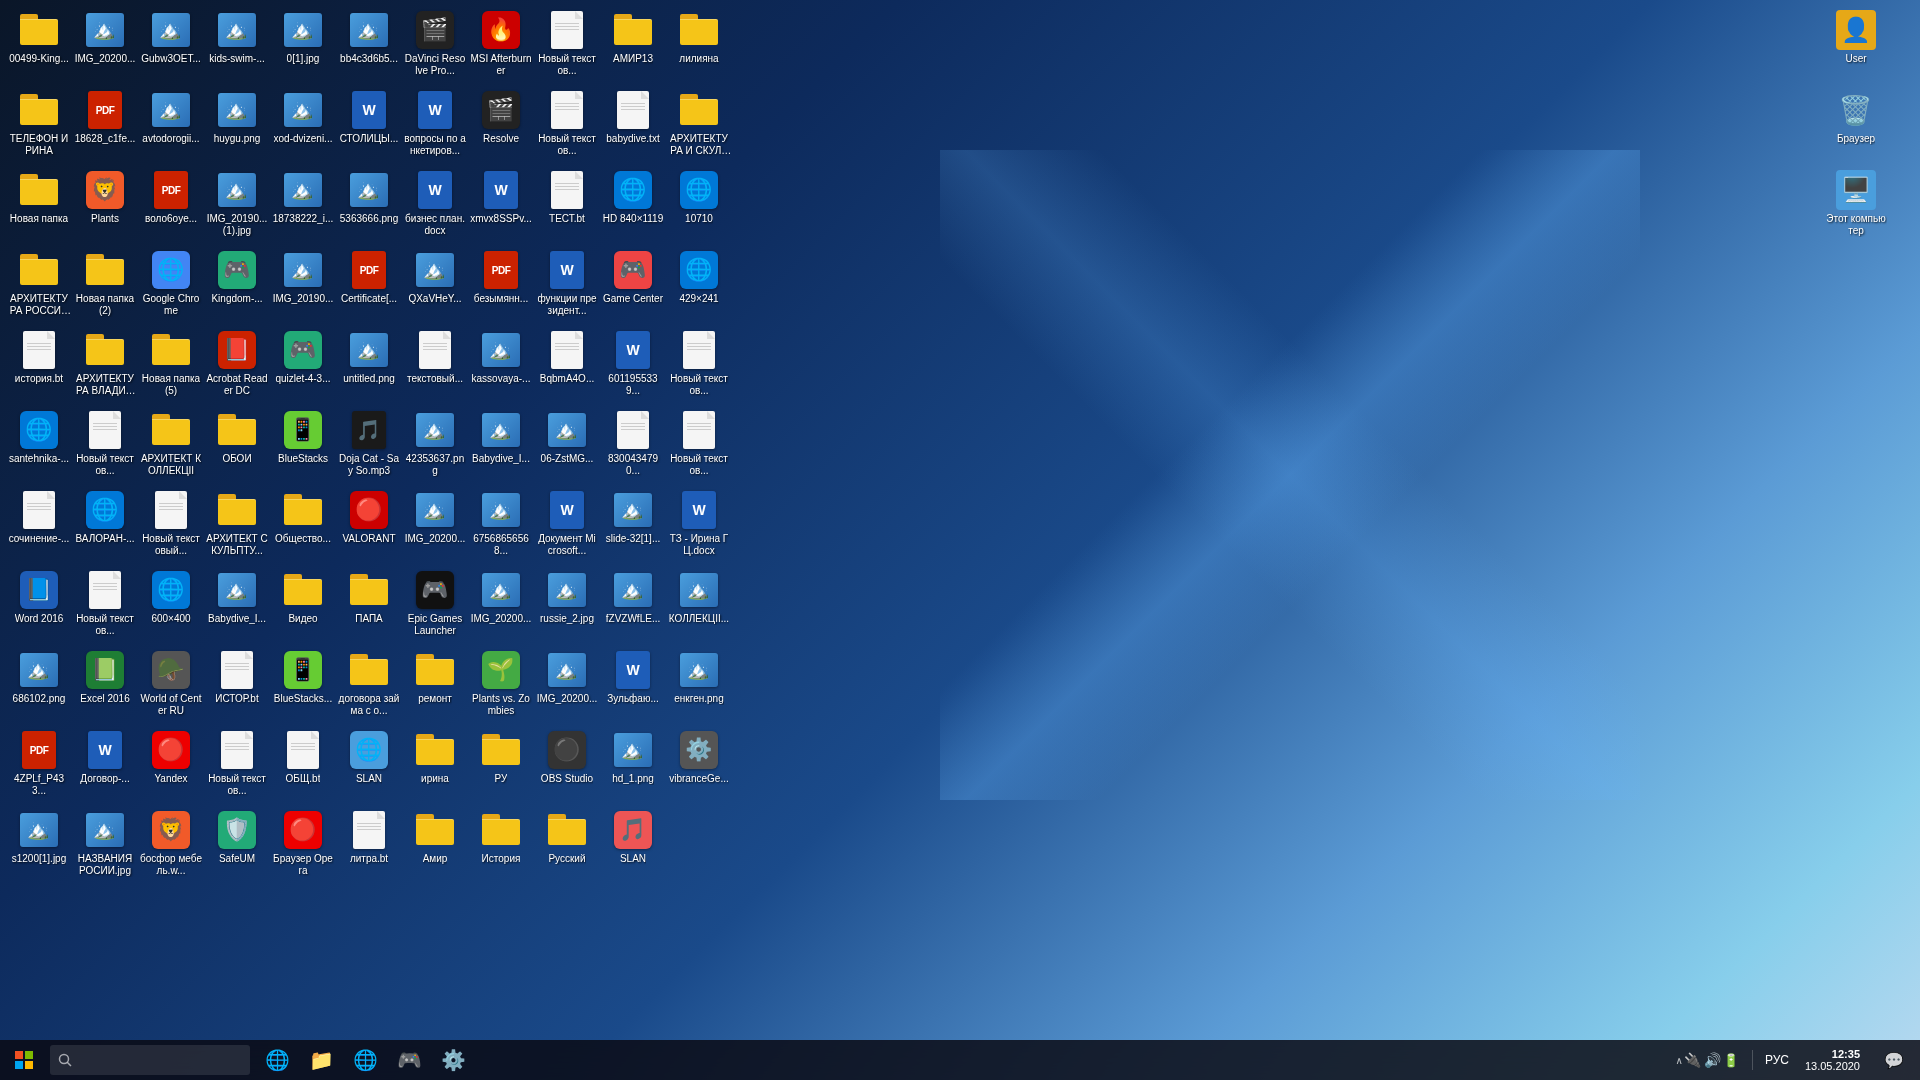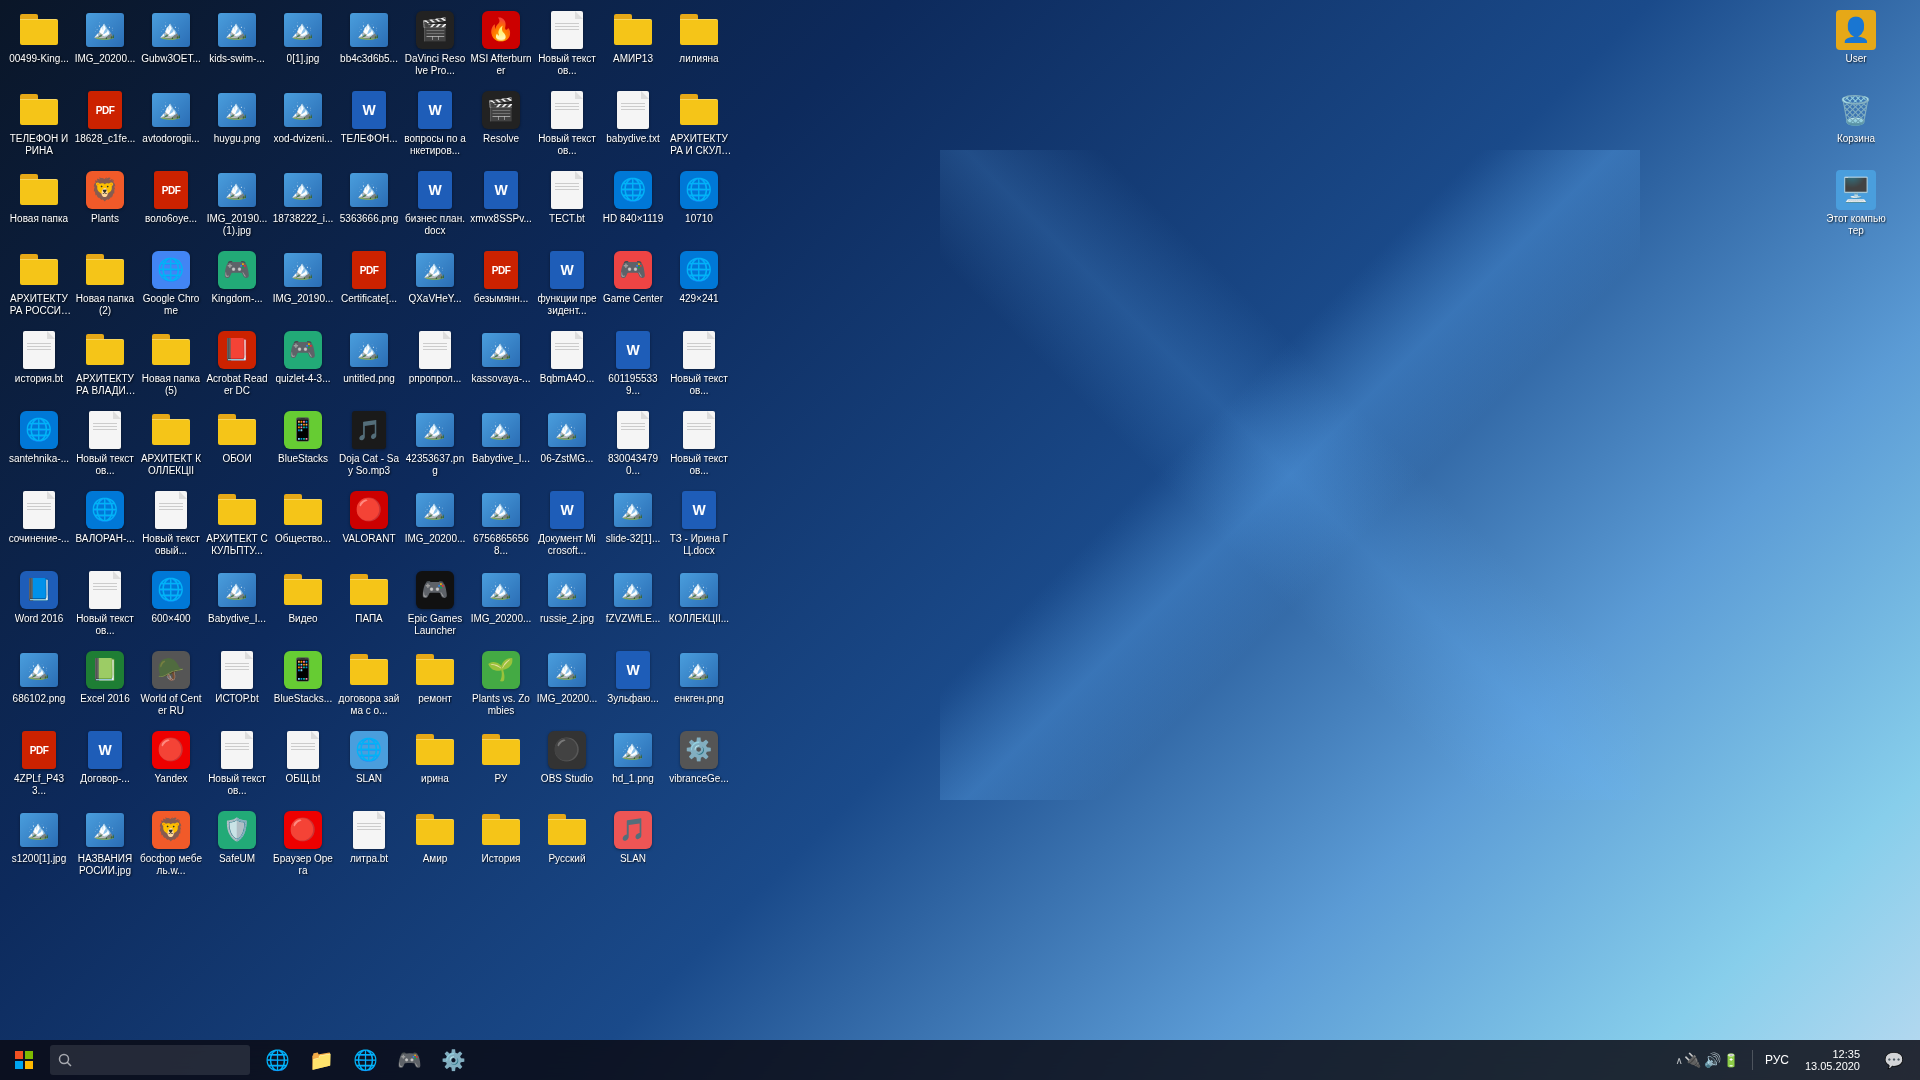--- a/index.html
+++ b/index.html
@@ -303,21 +303,21 @@
     <div class="icon">
     <div class="icon-img">
         <div style="width:38px;height:34px;background:linear-gradient(135deg,#4a9edd,#2a6db5);border-radius:3px;display:flex;align-items:center;justify-content:center;font-size:18px;box-shadow:0 1px 3px rgba(0,0,0,0.4)">🏔️</div>
       </div>
     <div class="icon-label">xod-dvizeni...</div>
   </div>
     <div class="icon">
     <div class="icon-img">
         <div style="width:34px;height:38px;background:#1e5db8;border-radius:3px;display:flex;align-items:center;justify-content:center;color:white;font-size:14px;font-weight:bold;box-shadow:0 1px 3px rgba(0,0,0,0.4)">W</div>
       </div>
-    <div class="icon-label">ТЕЛЕФОН...</div>
+    <div class="icon-label">СТОЛИЦЫ...</div>
   </div>
     <div class="icon">
     <div class="icon-img">
         <div style="width:34px;height:38px;background:#1e5db8;border-radius:3px;display:flex;align-items:center;justify-content:center;color:white;font-size:14px;font-weight:bold;box-shadow:0 1px 3px rgba(0,0,0,0.4)">W</div>
       </div>
     <div class="icon-label">вопросы по анкетиров...</div>
   </div>
     <div class="icon">
     <div class="icon-img">
         <div style="width:38px;height:38px;background:#222;border-radius:6px;display:flex;align-items:center;justify-content:center;font-size:22px;box-shadow:0 1px 3px rgba(0,0,0,0.4)">🎬</div>
@@ -560,21 +560,21 @@
     <div class="icon-img">
         <div style="width:32px;height:38px;background:#f5f5f5;border-radius:2px;display:flex;align-items:flex-start;justify-content:flex-start;padding:4px;box-shadow:0 1px 3px rgba(0,0,0,0.4);position:relative;">
       <div style="position:absolute;top:0;right:0;width:0;height:0;border-left:8px solid #ddd;border-top:8px solid transparent;"></div>
       <div style="width:100%;margin-top:8px;">
         <div style="height:1px;background:#ccc;margin-bottom:2px"></div>
         <div style="height:1px;background:#ccc;margin-bottom:2px"></div>
         <div style="height:1px;background:#ccc"></div>
       </div>
     </div>
       </div>
-    <div class="icon-label">рпропрол...</div>
+    <div class="icon-label">текстовый...</div>
   </div>
     <div class="icon">
     <div class="icon-img">
         <div style="width:38px;height:34px;background:linear-gradient(135deg,#4a9edd,#2a6db5);border-radius:3px;display:flex;align-items:center;justify-content:center;font-size:18px;box-shadow:0 1px 3px rgba(0,0,0,0.4)">🏔️</div>
       </div>
     <div class="icon-label">kassovaya-...</div>
   </div>
     <div class="icon">
     <div class="icon-img">
         <div style="width:32px;height:38px;background:#f5f5f5;border-radius:2px;display:flex;align-items:flex-start;justify-content:flex-start;padding:4px;box-shadow:0 1px 3px rgba(0,0,0,0.4);position:relative;">
@@ -1112,21 +1112,21 @@
 <div class="icon" style="width: 120px;">
     <div class="icon-img">
         <div style="width:40px;height:40px;background:#e6a817;border-radius:4px;display:flex;align-items:center;justify-content:center;font-size:24px;">👤</div>
       </div>
     <div class="icon-label">User</div>
   </div>
     <div class="icon" style="width: 120px;">
     <div class="icon-img">
         <div style="width:40px;height:40px;display:flex;align-items:center;justify-content:center;font-size:28px;">🗑️</div>
       </div>
-    <div class="icon-label">Корзина</div>
+    <div class="icon-label">Браузер</div>
   </div>
     <div class="icon" style="width: 120px;">
     <div class="icon-img">
         <div style="width:40px;height:40px;background:#4a9edd;border-radius:4px;display:flex;align-items:center;justify-content:center;font-size:24px;">🖥️</div>
       </div>
     <div class="icon-label">Этот компьютер</div>
   </div>
   </div>
 
 <div class="taskbar">
@@ -1156,18 +1156,18 @@
       <span style="color:rgba(255,255,255,0.7);font-size:10px">∧</span>
       <span style="font-size:14px">🔌</span>
       <span style="font-size:14px">🔊</span>
       <span style="font-size:13px">🔋</span>
     </div>
     <div style="width:1px;height:20px;background:rgba(255,255,255,0.2);margin:0 4px"></div>
     <div class="taskbar-tray">
       <span style="color:white;font-size:12px">РУС</span>
     </div>
     <div class="taskbar-clock">
-      <span style="font-weight:400">12:35</span>
+      <span style="font-weight:700">12:35</span>
       <span>13.05.2020</span>
     </div>
     <div class="taskbar-app" style="font-size:16px;color:rgba(255,255,255,0.8)">💬</div>
   </div>
 </div>
 
 </body></html>

